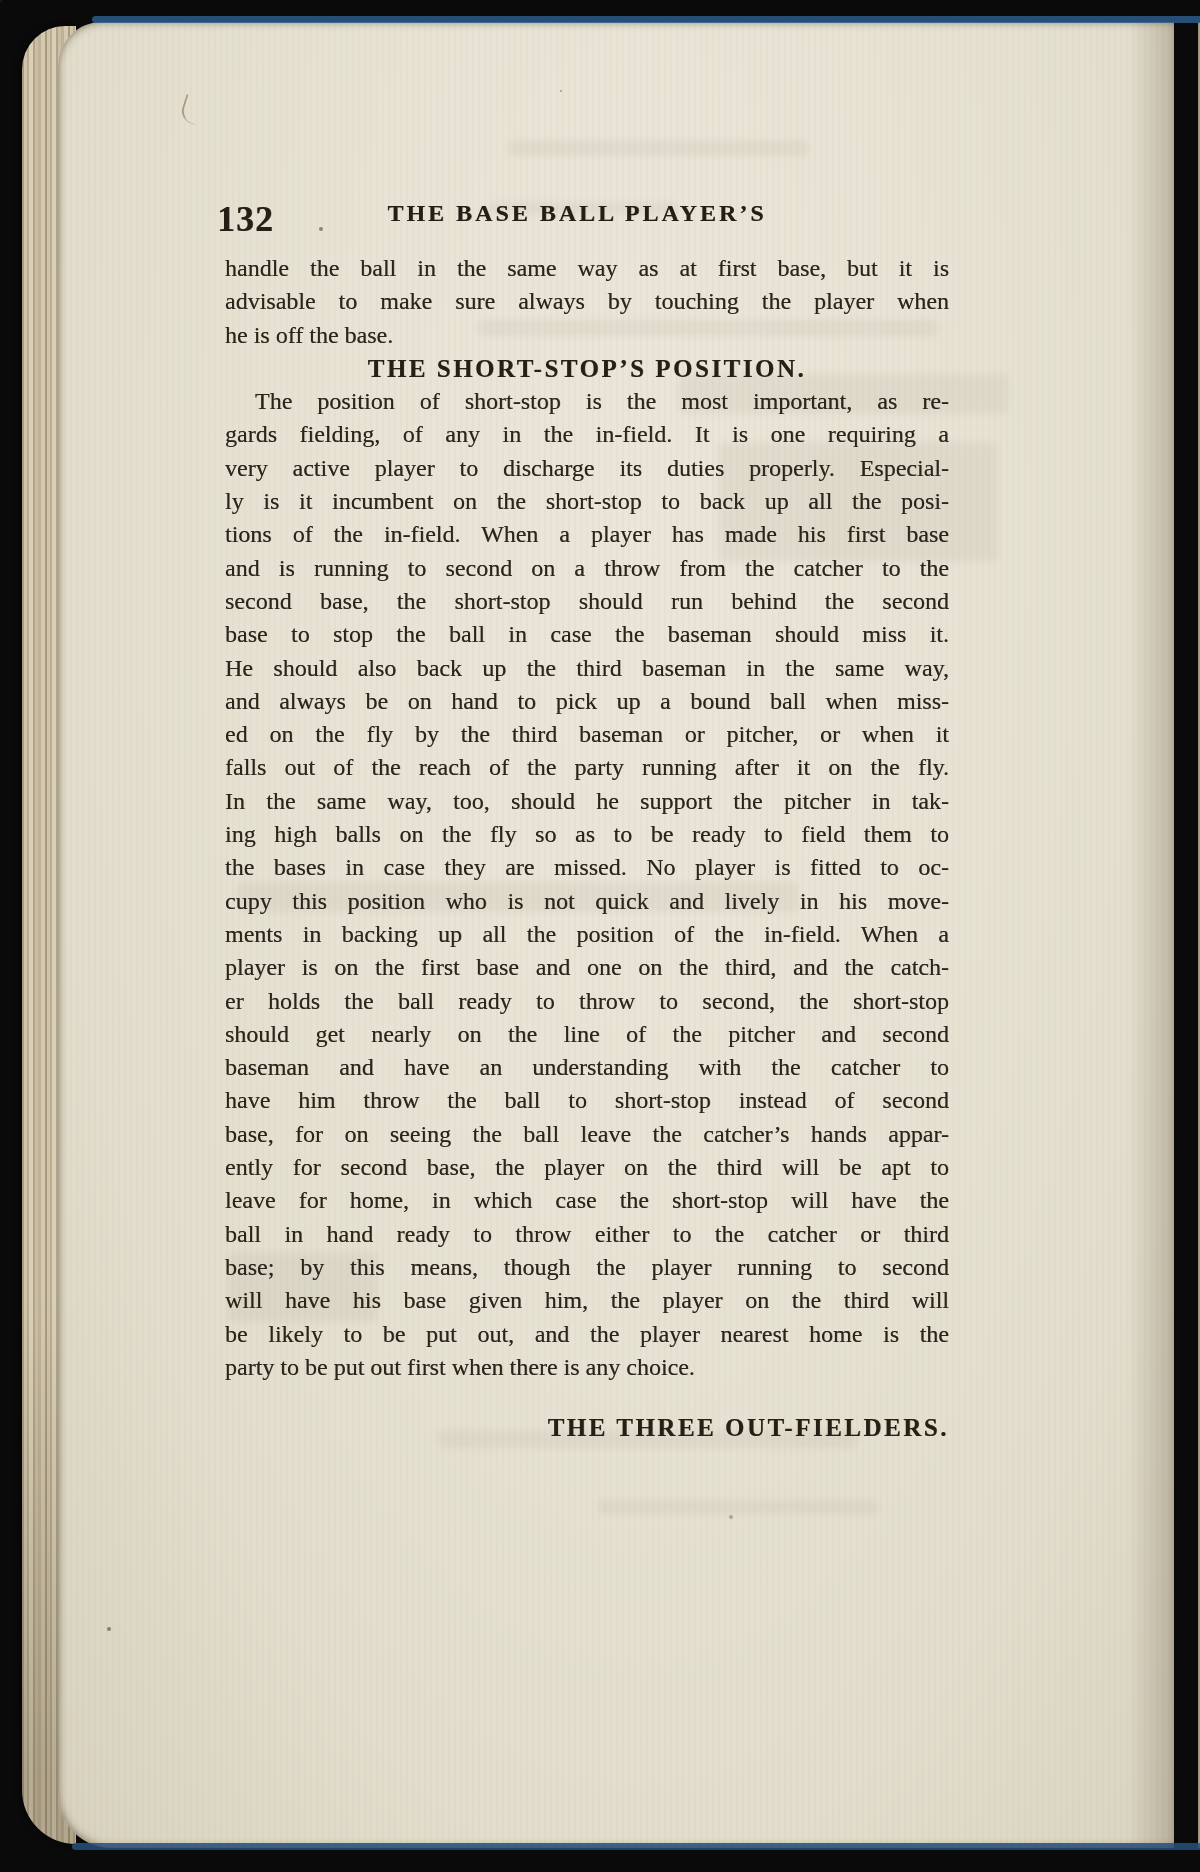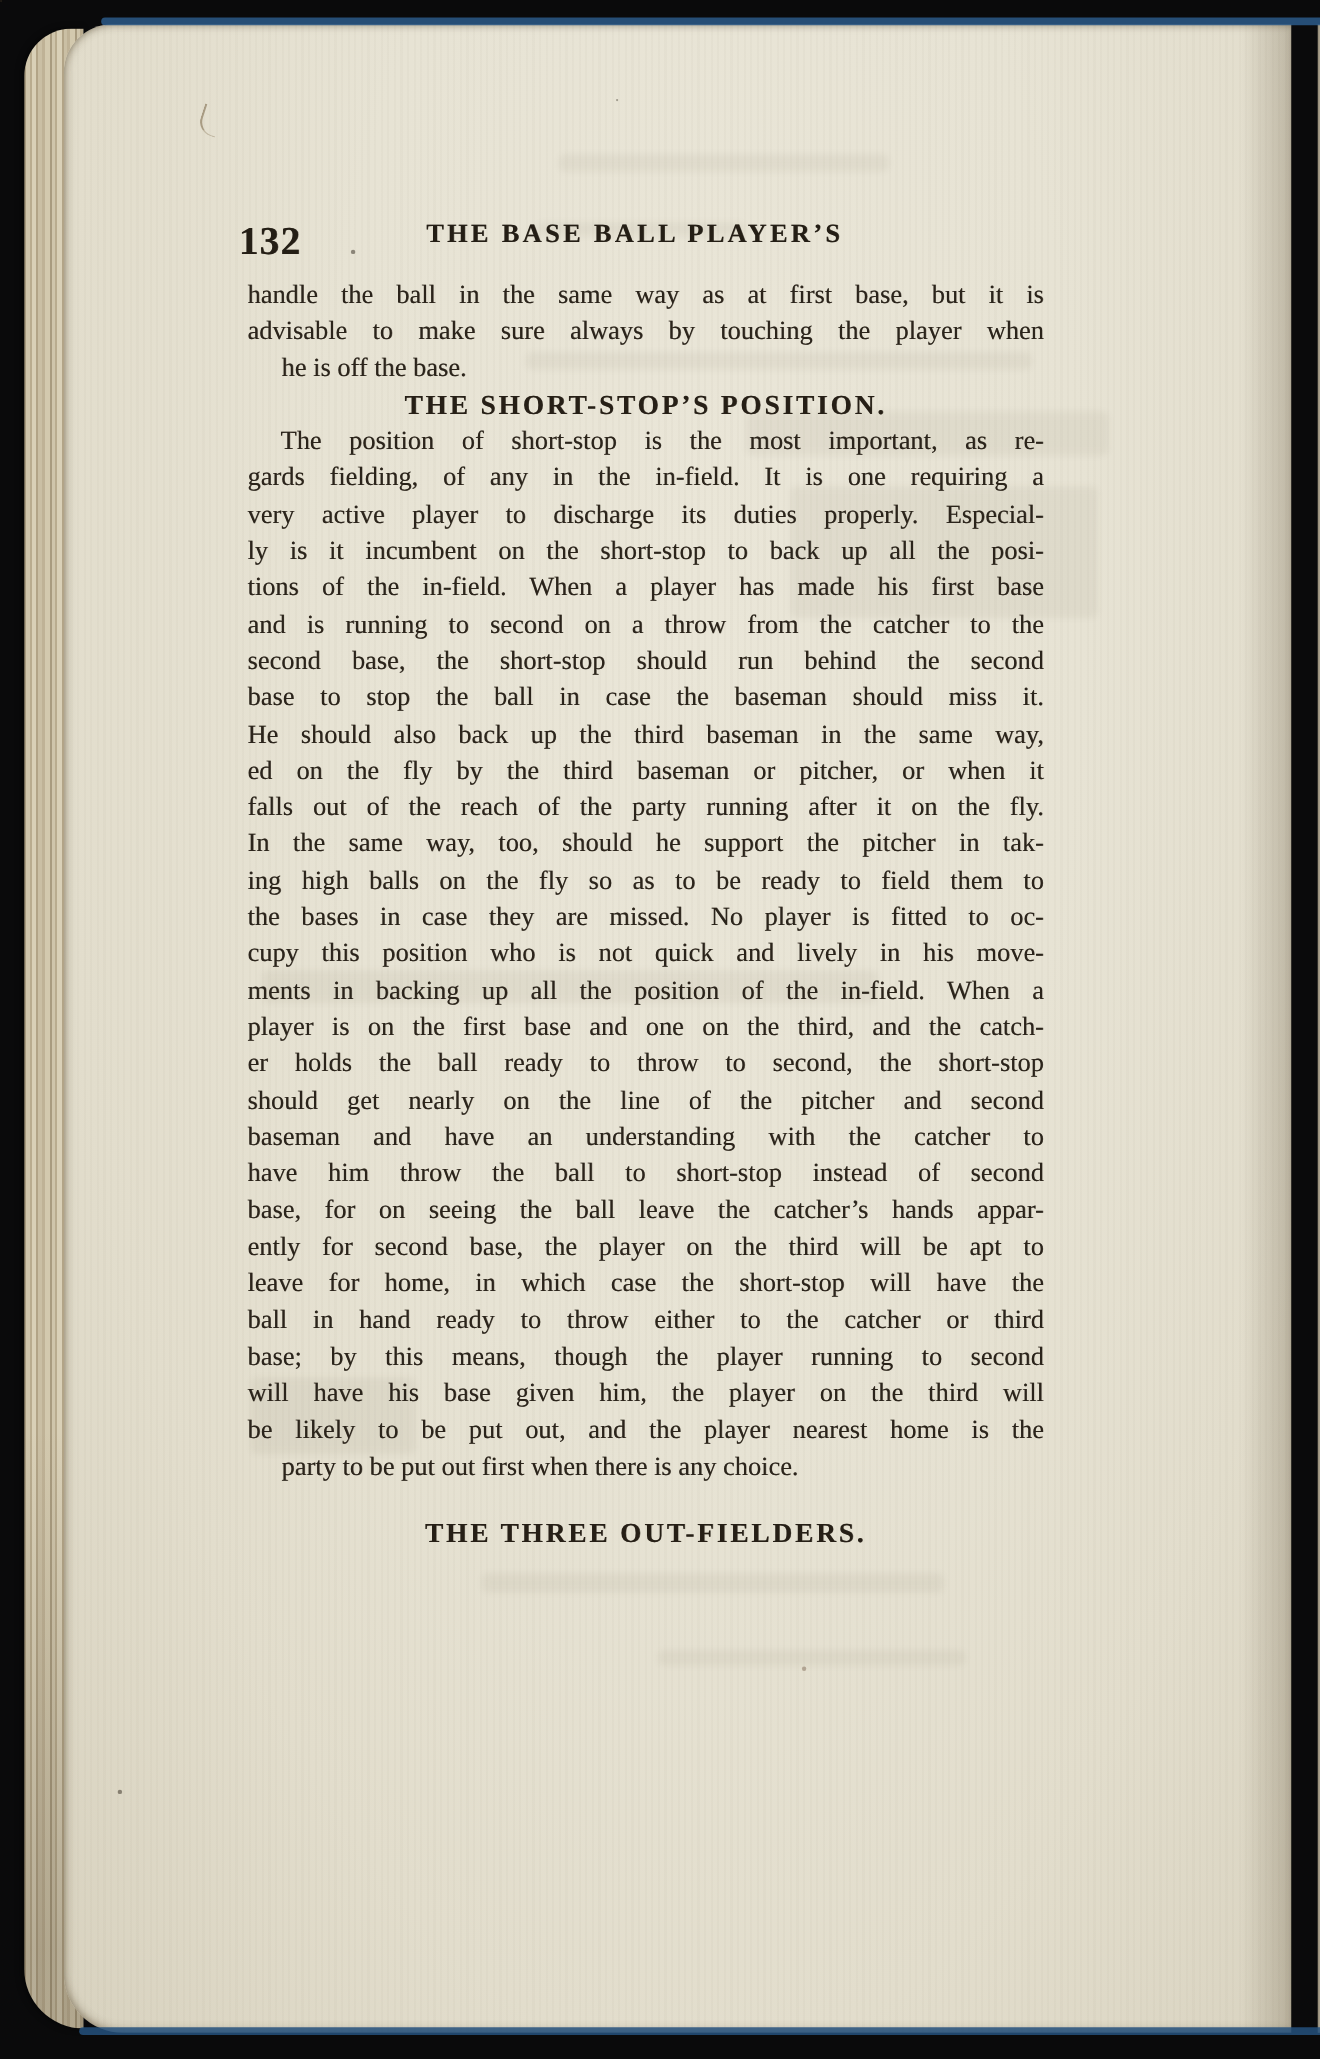--- a/index.html
+++ b/index.html
@@ -74,27 +74,27 @@
     display:block;text-align:center;font-size:24px;font-weight:bold;letter-spacing:3px;
     padding-top:4px;text-shadow:.4px 0 .3px rgba(36,30,21,.6);
   }
   
   #text-column{
     position:absolute;left:225px;top:252px;width:724px;
     font-size:24px;line-height:33.3px;color:#2b241b;
     text-shadow:.35px 0 .3px rgba(43,36,27,.55);
   }
   .line{text-align:justify;text-align-last:justify;}
-  .line.pend{text-align-last:left;margin-left:31px;}
+  .line.pend{text-align-last:left;}
   .line.ind{text-indent:30px;}
   .sec-heading{
     text-align:center;font-weight:bold;font-size:25px;letter-spacing:2.5px;
     line-height:33.3px;color:#261f16;
   }
-  #heading-outfielders{margin-top:27px;margin-bottom:21px;}
+  #heading-outfielders{margin-top:27px;margin-bottom:21px;text-align:right;}
   
   .ghost{position:absolute;background:#746b56;filter:blur(3px);opacity:.07;border-radius:6px;}
   
   #specks{position:absolute;left:0;top:0;width:2px;height:2px;background:rgba(50,42,30,.6);
     border-radius:50%;
     box-shadow:320px 228px 0 1px rgba(50,42,30,.5),
                408px 566px 0 0 rgba(50,42,30,.45),
                730px 1516px 0 1px rgba(90,60,40,.35),
                108px 1628px 0 1px rgba(50,42,30,.5),
                560px 90px 0 0 rgba(50,42,30,.4);}
@@ -142,20 +142,21 @@
     <div>
         <div class="line ind">The position of short-stop is the most important, as re-</div>
         <div class="line">gards fielding, of any in the in-field.  It is one requiring a</div>
         <div class="line">very active player to discharge its duties properly.  Especial-</div>
         <div class="line">ly is it incumbent on the short-stop to back up all the posi-</div>
         <div class="line">tions of the in-field.  When a player has made his first base</div>
         <div class="line">and is running to second on a throw from the catcher to the</div>
         <div class="line">second base, the short-stop should run behind the second</div>
         <div class="line">base to stop the ball in case the baseman should miss it.</div>
         <div class="line">He should also back up the third baseman in the same way,</div>
+        <div class="line">and always be on hand to pick up a bound ball when miss-</div>
         <div class="line">ed on the fly by the third baseman or pitcher, or when it</div>
         <div class="line">falls out of the reach of the party running after it on the fly.</div>
         <div class="line">In the same way, too, should he support the pitcher in tak-</div>
         <div class="line">ing high balls on the fly so as to be ready to field them to</div>
         <div class="line">the bases in case they are missed.  No player is fitted to oc-</div>
         <div class="line">cupy this position who is not quick and lively in his move-</div>
         <div class="line">ments in backing up all the position of the in-field.  When a</div>
         <div class="line">player is on the first base and one on the third, and the catch-</div>
         <div class="line">er holds the ball ready to throw to second, the short-stop</div>
         <div class="line">should get nearly on the line of the pitcher and second</div>

